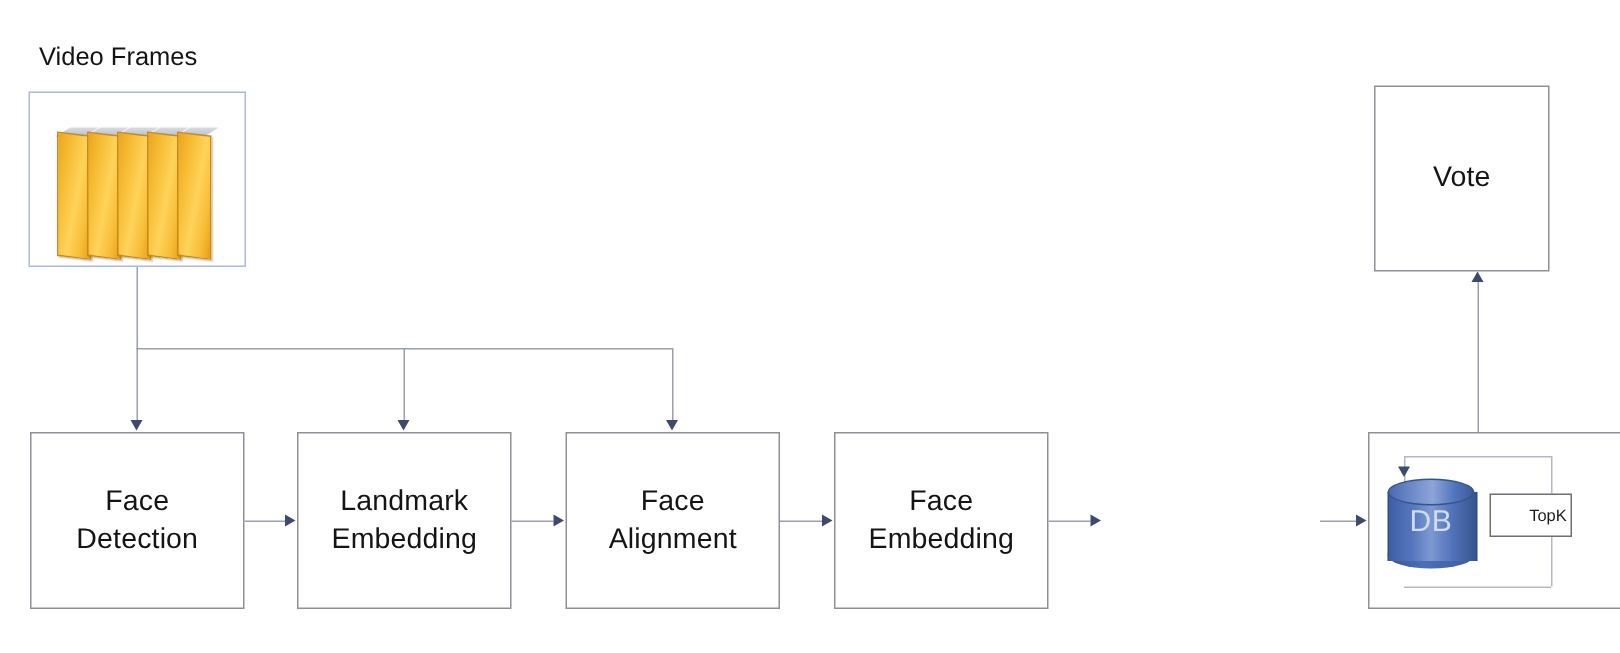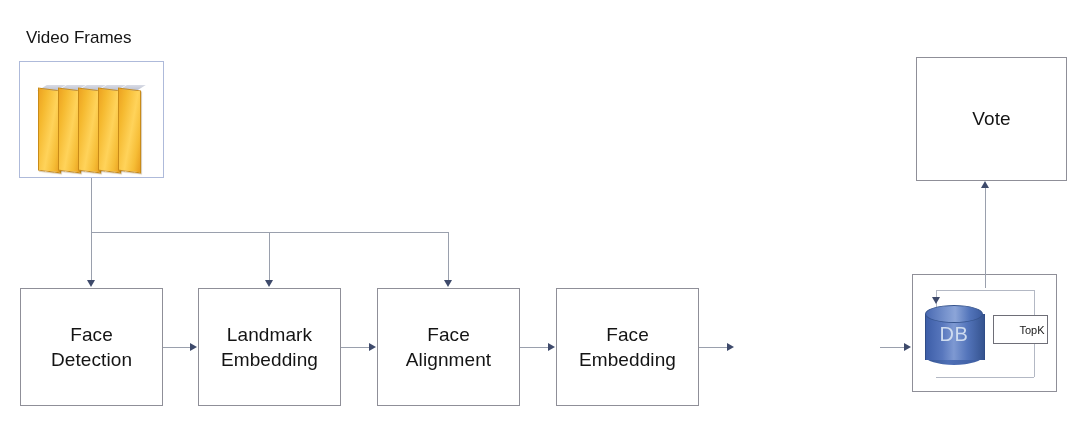--- a/index.html
+++ b/index.html
@@ -203,21 +203,21 @@
     <div class="node-label">Face
 Alignment</div>
   </div>
 
   <div class="node" style="left:556px; top:288px; width:143px; height:118px;">
     <div class="node-label">Face
 Embedding</div>
   </div>
 
 
-  <div class="node" style="left:912px; top:274px; width:145px; height:118px;">
+  <div class="node" style="left:912px; top:288px; width:169px; height:118px;">
 
     <div class="vline loopline" style="left:23px; top:15px; height:68px; border-left-color:#b3b8c4;"></div>
     <div class="hline loopline" style="left:23px; top:15px; width:98px; border-top-color:#b3b8c4;"></div>
     <div class="vline loopline" style="left:121px; top:15px; height:87px; border-left-color:#b3b8c4;"></div>
     <div class="hline loopline" style="left:23px; top:102px; width:98px; border-top-color:#b3b8c4;"></div>
     <div class="arrow-down" style="left:19px; top:22px; border-top-color:#5a6party;"></div>
 
     <div class="db-cyl" style="left:12px; top:30px; width:58px; height:62px;">
       <div class="bottom"></div>
       <div class="body"></div>
@@ -241,17 +241,17 @@
 
   <div class="hline" style="left:699px; top:347px; width:28px;"></div>
   <div class="arrow-right" style="left:727px; top:343px;"></div>
 
   <div class="hline" style="left:880px; top:347px; width:24px;"></div>
   <div class="arrow-right" style="left:904px; top:343px;"></div>
 
   <div class="vline" style="left:985px; top:188px; height:100px;"></div>
   <div class="arrow-up" style="left:981px; top:181px;"></div>
 
-  <div class="node" style="left:916px; top:57px; width:151px; height:124px;">
+  <div class="node" style="left:916px; top:57px; width:117px; height:124px;">
     <div class="node-label">Vote</div>
   </div>
 
 </div>
 
 </body></html>

